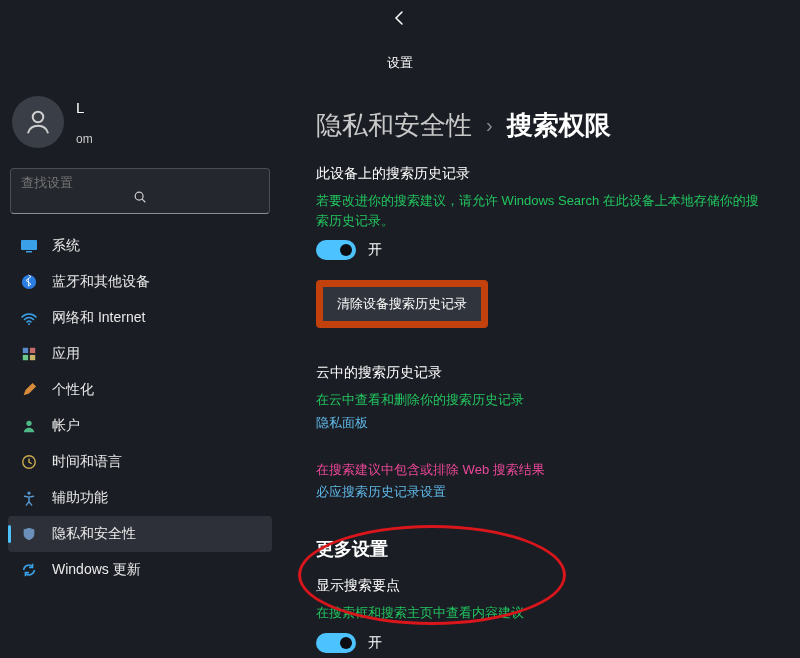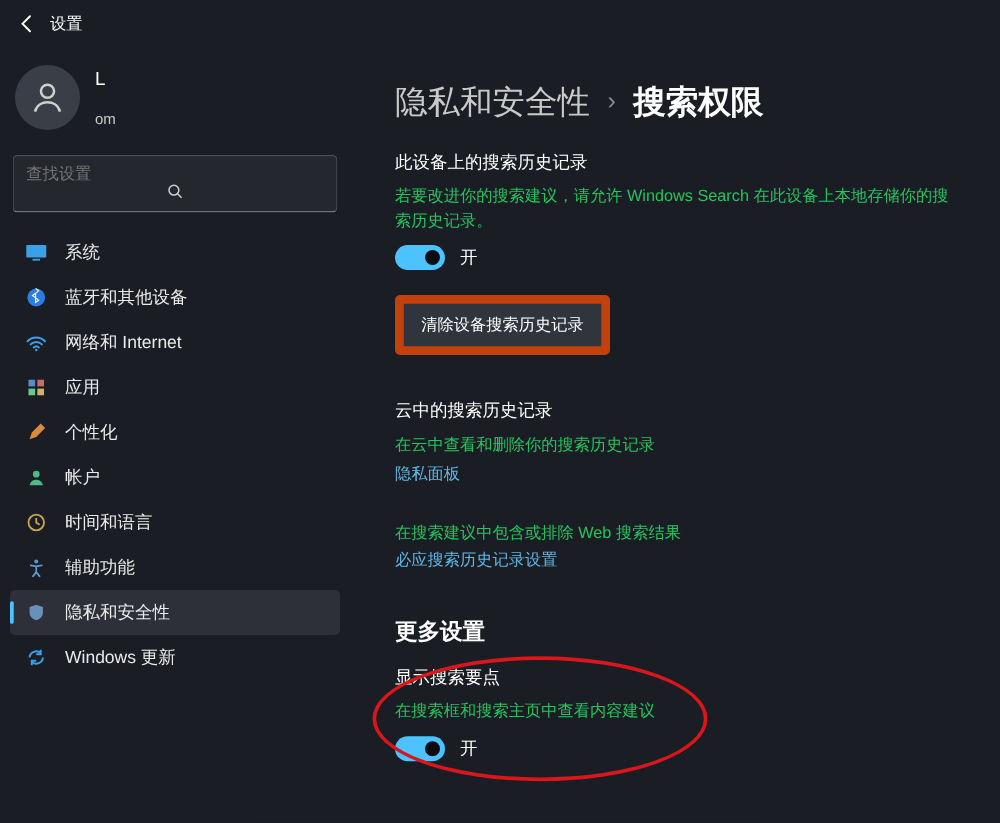--- a/index.html
+++ b/index.html
@@ -10,21 +10,22 @@
     font-size: 14px;
     width: 800px;
     height: 658px;
     overflow: hidden;
     position: relative;
   }
   .titlebar {
     display: flex;
     align-items: center;
     padding: 10px 14px 6px 14px;
-    gap: 10px;
+    gap: 28px;
+    flex-direction: column;
   }
   .back-arrow { width: 16px; height: 16px; cursor: pointer; }
   .titlebar-label { font-size: 13px; }
   .layout { display: flex; height: calc(100% - 34px); }
   .sidebar { width: 280px; padding: 6px 8px 0 8px; }
   .profile { display: flex; align-items: center; gap: 12px; padding: 12px 10px 18px 4px; }
   .avatar {
     width: 52px; height: 52px; border-radius: 50%;
     background: #3a3f47; display: flex; align-items: center; justify-content: center;
   }
@@ -234,21 +235,21 @@
       <div class="btn">清除设备搜索历史记录</div>
     </div>
 
     <div class="block">
       <div class="sub-h">云中的搜索历史记录</div>
       <div class="desc" style="margin-bottom:4px">在云中查看和删除你的搜索历史记录</div>
       <span class="link">隐私面板</span>
     </div>
 
     <div class="block">
-      <div class="desc" style="margin-bottom:4px;color:#22c55e">在搜索建议中包含或排除 Web 搜索结果</div>
+      <div class="desc" style="margin-bottom:4px;color:#ec4899">在搜索建议中包含或排除 Web 搜索结果</div>
       <span class="link">必应搜索历史记录设置</span>
     </div>
 
     <h2 class="section-h" style="margin-top:18px">更多设置</h2>
 
     <div class="block">
       <div class="sub-h">显示搜索要点</div>
       <div class="desc">在搜索框和搜索主页中查看内容建议</div>
       <div class="toggle-row">
         <div class="toggle"></div>

